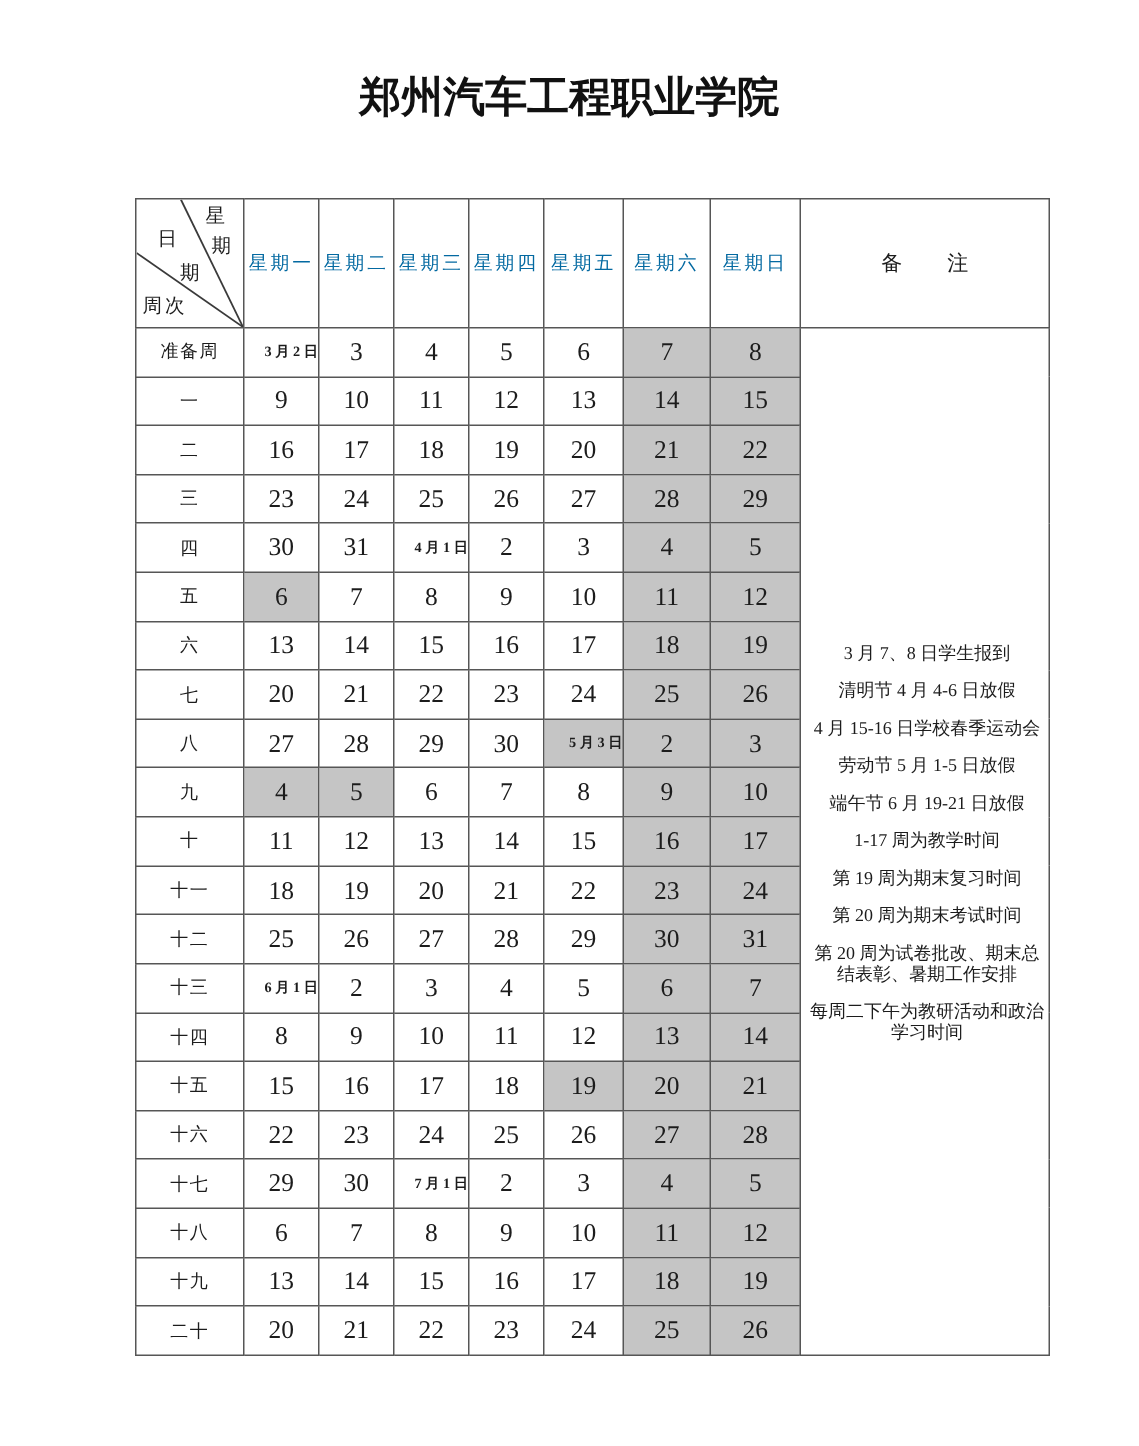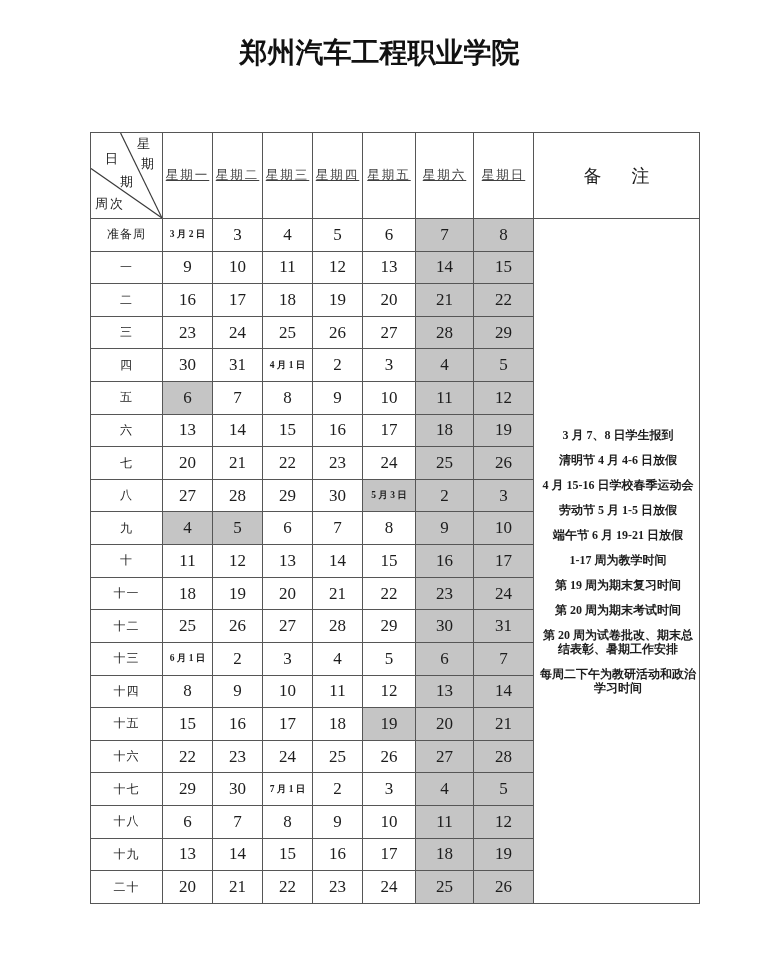--- a/index.html
+++ b/index.html
@@ -11,21 +11,21 @@
     color:#1c1c1c;
     overflow:hidden;
   }
   .title{
     position:absolute;left:0;width:759px;
     text-align:center;
     font-family:"Liberation Sans","DejaVu Sans",sans-serif;
     font-weight:bold;font-size:28px;line-height:34px;
     color:#111;
   }
-  .t1{top:36px;}
+  .t1{top:48px;}
   .t2{top:92px;}
   table.cal{
     position:absolute;left:90px;top:132px;
     width:609px;height:772px;
     border-collapse:collapse;table-layout:fixed;
   }
   table.cal th, table.cal td{
     border:1px solid #565656;
     padding:0;margin:0;
     text-align:center;vertical-align:middle;
@@ -36,39 +36,39 @@
   th.corner{position:relative;}
   th.corner svg{position:absolute;left:0;top:0;width:100%;height:100%;}
   th.corner svg line{stroke:#3a3a3a;stroke-width:1.2;}
   .cch{position:absolute;font-size:13px;color:#1c1c1c;line-height:13px;}
   .p-a0{left:46px;top:4px;}
   .p-a1{left:50px;top:24px;}
   .p-b0{left:14px;top:19px;}
   .p-b1{left:29px;top:42px;}
   .p-c{left:4px;top:64px;letter-spacing:2px;}
   th.dayhead{
-    font-size:12.5px;letter-spacing:2px;color:#404040;text-decoration:underline;
-  }
-  th.remarkhead{font-size:18px;}
+    font-size:12.5px;letter-spacing:2px;color:#0369a1;
+  }
+  th.remarkhead{font-size:14px;}
   th.remarkhead span{display:inline-block;}
   th.remarkhead span + span{margin-left:30px;}
   th.weeklabel{font-size:12px;letter-spacing:1px;}
   td.day{font-size:17px;}
   td.day.off{background:#c5c5c5;}
-  td.day.mini{font-size:9.5px;font-weight:bold;letter-spacing:0;}
+  td.day.mini{font-size:9.5px;font-weight:bold;letter-spacing:0;text-align:right;}
   td.notes{vertical-align:middle;text-align:left;}
   .notesbox{
     display:flex;flex-direction:column;justify-content:center;
     gap:11px;
     padding:0 2px 0 5px;
     height:100%;
     box-sizing:border-box;
   }
   .note{
-    font-size:12px;font-weight:bold;line-height:14px;
+    font-size:12px;font-weight:normal;line-height:14px;
     color:#1c1c1c;
   }
 </style>
 </head>
 <body>
 
 <div class="page">
   <div class="title t1">郑州汽车工程职业学院</div>
 
   <table class="cal">

